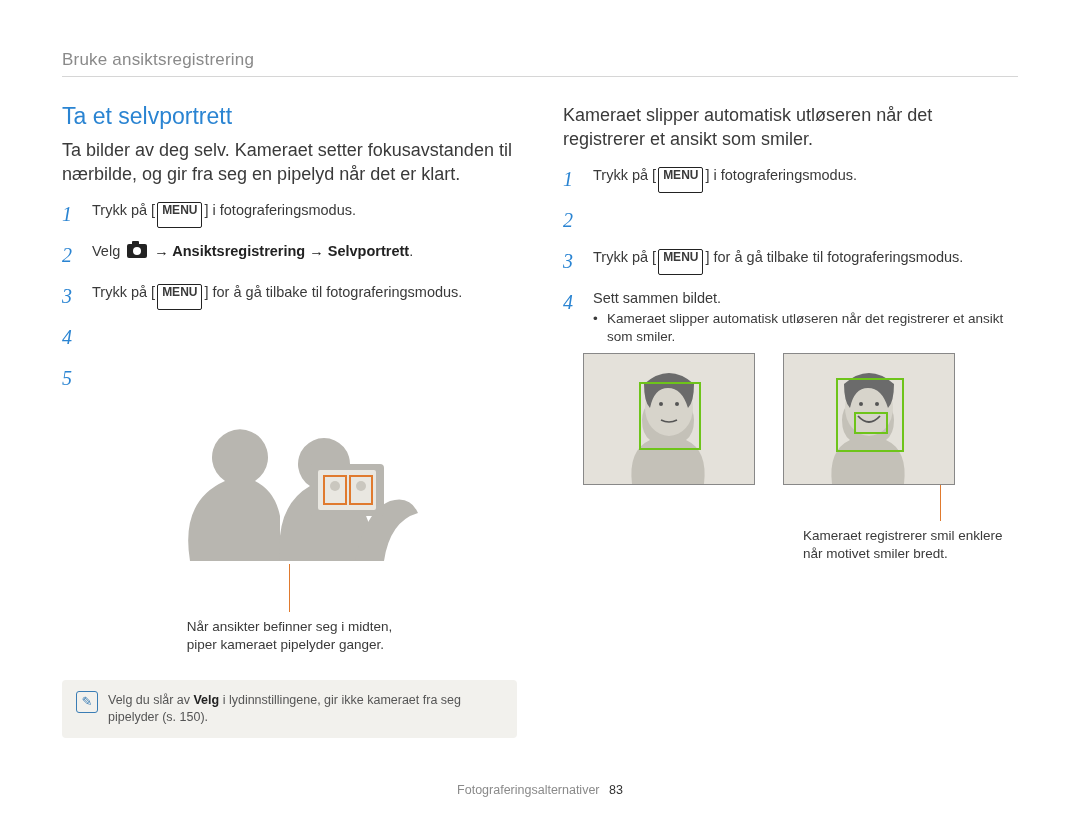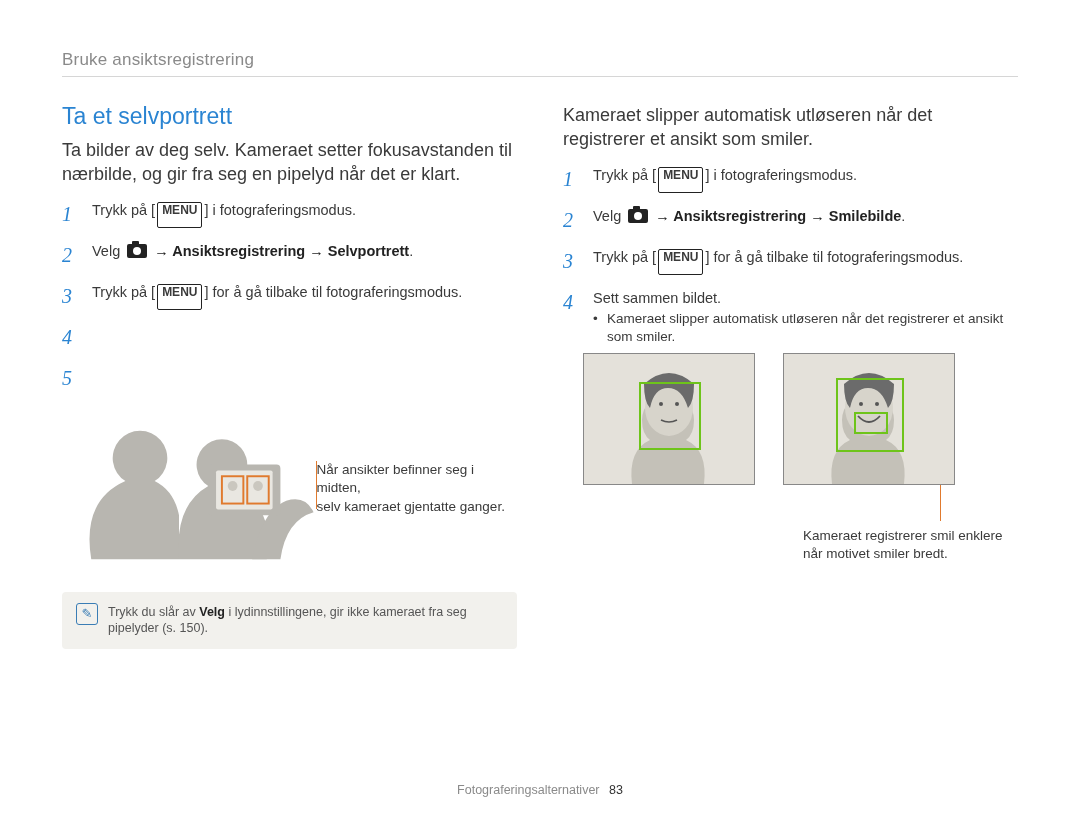--- a/index.html
+++ b/index.html
@@ -120,21 +120,21 @@
   .sub-bullet li::before {
     content: "•";
     position: absolute;
     left: 0;
     top: 0;
   }
 
   
   .illus-left {
     display: flex;
-    flex-direction: row;
+    flex-direction: column;
     align-items: center;
     margin-top: 6px;
   }
   .callout-line {
     width: 0;
     height: 48px;
     border-left: 1.5px solid #e07a2e;
     margin-top: -2px;
   }
   .callout-text {
@@ -252,47 +252,44 @@
 
           <rect x="164" y="70" width="22" height="28" fill="none" stroke="#e07a2e" stroke-width="2"></rect>
           <rect x="190" y="70" width="22" height="28" fill="none" stroke="#e07a2e" stroke-width="2"></rect>
 
           <circle cx="175" cy="80" r="5" fill="#cac7bf"></circle>
           <circle cx="201" cy="80" r="5" fill="#cac7bf"></circle>
         </svg>
         <div class="callout-line"></div>
         <div class="callout-text">
           <span>Når ansikter befinner seg i midten,</span><br>
-          <span>selv kameraet gjentatte ganger.</span>
+          <span>piper kameraet pipelyder ganger.</span>
         </div>
       </div>
 
       <div class="note-box">
         <div class="note-icon">✎</div>
         <div>
-          <span>Trykk du slår av </span><b>Velg</b><span> i lydinnstillingene, gir ikke kameraet fra seg pipelyder (s. 150).</span>
+          <span>Velg du slår av </span><b>Velg</b><span> i lydinnstillingene, gir ikke kameraet fra seg pipelyder (s. 150).</span>
         </div>
       </div>
     </div>
 
     <div class="col">
       <p class="intro">Kameraet slipper automatisk utløseren når det registrerer et ansikt som smiler.</p>
 
       <ol class="steps">
         <li>
           <span class="num">1</span>
           <span>
             <span>Trykk på [</span><span class="menu-btn">MENU</span><span>] i fotograferingsmodus.</span>
           </span>
         </li>
         <li>
           <span class="num">2</span>
-          <span>
-            <span>Velg </span><span class="cam-icon"></span><b> → Ansiktsregistrering → Smilebilde</b><span>.</span>
-          </span>
         </li>
         <li>
           <span class="num">3</span>
           <span>
             <span>Trykk på [</span><span class="menu-btn">MENU</span><span>] for å gå tilbake til fotograferingsmodus.</span>
           </span>
         </li>
         <li style="margin-bottom:6px;">
           <span class="num">4</span>
           <div style="flex:1">

